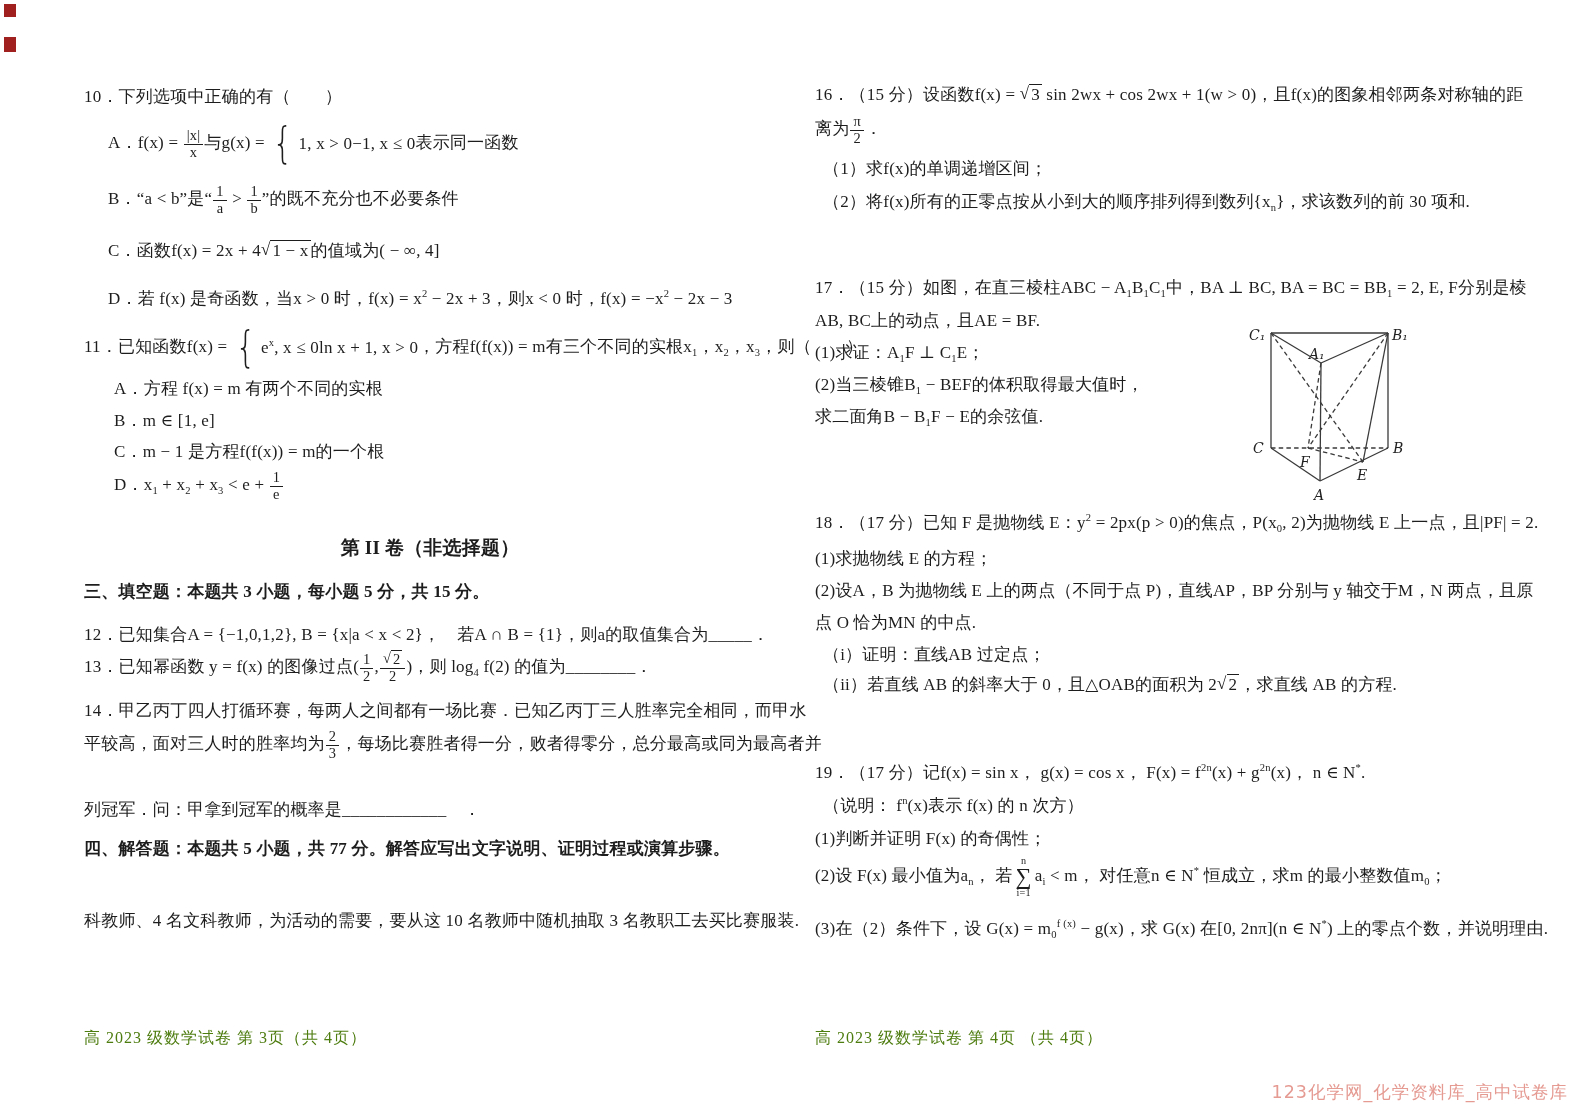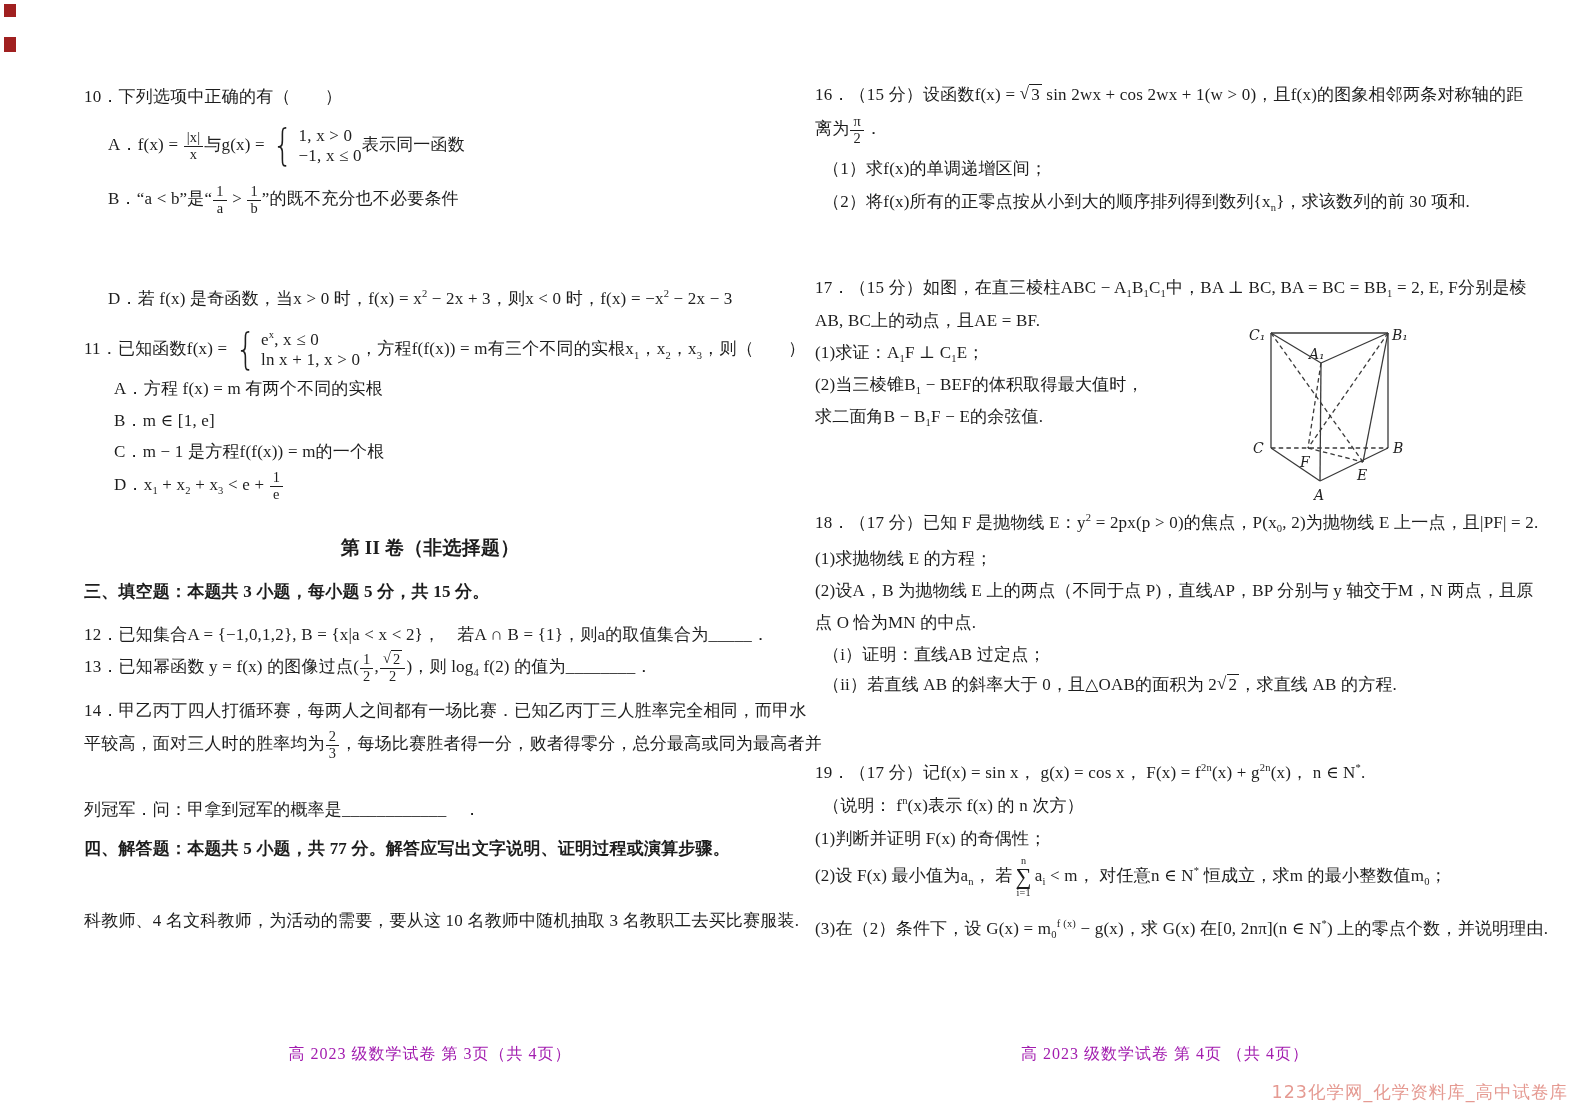--- a/index.html
+++ b/index.html
@@ -12,28 +12,28 @@
   .bold{font-weight:bold;}
   .center{width:100%;text-align:center;}
   .title{font-size:19px;}
   sup,sub{font-size:.62em;line-height:0;}
   .frac{display:inline-block;vertical-align:middle;text-align:center;font-size:.85em;line-height:1.08;margin:0 1px;}
   .frac .num{display:block;border-bottom:1.2px solid currentColor;padding:0 3px;}
   .frac .den{display:block;padding:0 3px;}
   .cases{display:inline-flex;align-items:center;vertical-align:middle;}
   .cases .brace{font-family:"DejaVu Sans",sans-serif;font-weight:300;font-size:2.5em;line-height:.85;
                 margin-right:2px;transform:scaleX(.75);}
-  .cases .cbody{display:inline-flex;flex-direction:column;line-height:1.2;text-align:left;}
+  .cases .cbody{display:inline-flex;flex-direction:row;line-height:1.2;text-align:left;}
   .sqrt{white-space:nowrap;}
   .rsign{display:inline-block;transform:translateY(-1px);}
   .rad{border-top:1.2px solid currentColor;padding:0 2px;}
   .sum{display:inline-flex;flex-direction:column;align-items:center;vertical-align:middle;
        line-height:1;margin:0 3px;font-size:.6em;}
   .sum .sig{font-size:2.2em;line-height:.95;}
-  .footer{position:absolute;top:1028px;width:100%;text-align:center;font-size:16px;color:#a21caf;letter-spacing:1px;margin-top:16px;}
+  .footer{position:absolute;top:1028px;width:100%;font-size:16px;color:#4d7c0f;letter-spacing:1px;}
   .watermark{position:absolute;top:1080px;right:10px;color:#e59a92;font-size:17.5px;
              font-family:"DejaVu Sans",sans-serif;letter-spacing:1px;}
   .redmark{position:absolute;left:4px;width:12px;background:#a02020;}
   #prism{position:absolute;left:428px;top:320px;}
   #prism line{stroke:#3a3a3a;stroke-width:1.3;fill:none;}
   #prism .dash{stroke-dasharray:4.5 3.2;}
   #prism text{font-family:"DejaVu Serif",serif;font-style:italic;font-size:14px;fill:#222;}
 </style>
 </head>
 <body>
@@ -46,20 +46,21 @@
   <div class="page" id="pageL">
     <div class="line" style="top:86px;left:0">10．下列选项中正确的有（　　）</div>
     <div class="line" style="top:126px;left:24px">A．f(x) = <span class="frac"><span class="num">|x|</span><span class="den">x</span></span>与g(x) = <span class="cases">
           <span class="brace">{</span>
           <span class="cbody">
             <span class="crow">1, x &gt; 0</span>
             <span class="crow">−1, x ≤ 0</span>
           </span>
         </span>表示同一函数</div>
     <div class="line" style="top:184px;left:24px">B．“a &lt; b”是“<span class="frac"><span class="num">1</span><span class="den">a</span></span> &gt; <span class="frac"><span class="num">1</span><span class="den">b</span></span>”的既不充分也不必要条件</div>
+    <div class="line" style="top:240px;left:24px">C．函数f(x) = 2x + 4<span class="sqrt"><span class="rsign">√</span><span class="rad">1 − x</span></span>的值域为( − ∞, 4]</div>
     <div class="line" style="top:288px;left:24px">D．若 f(x) 是奇函数，当x &gt; 0 时，f(x) = x<sup>2</sup> − 2x + 3，则x &lt; 0 时，f(x) = −x<sup>2</sup> − 2x − 3</div>
 
     <div class="line" style="top:330px;left:0">11．已知函数f(x) = <span class="cases">
           <span class="brace">{</span>
           <span class="cbody">
             <span class="crow">e<sup>x</sup>, x ≤ 0</span>
             <span class="crow">ln x + 1, x &gt; 0</span>
           </span>
         </span>，方程f(f(x)) = m有三个不同的实根x<sub>1</sub>，x<sub>2</sub>，x<sub>3</sub>，则（　　）</div>
     <div class="line" style="top:378px;left:30px">A．方程 f(x) = m 有两个不同的实根</div>

